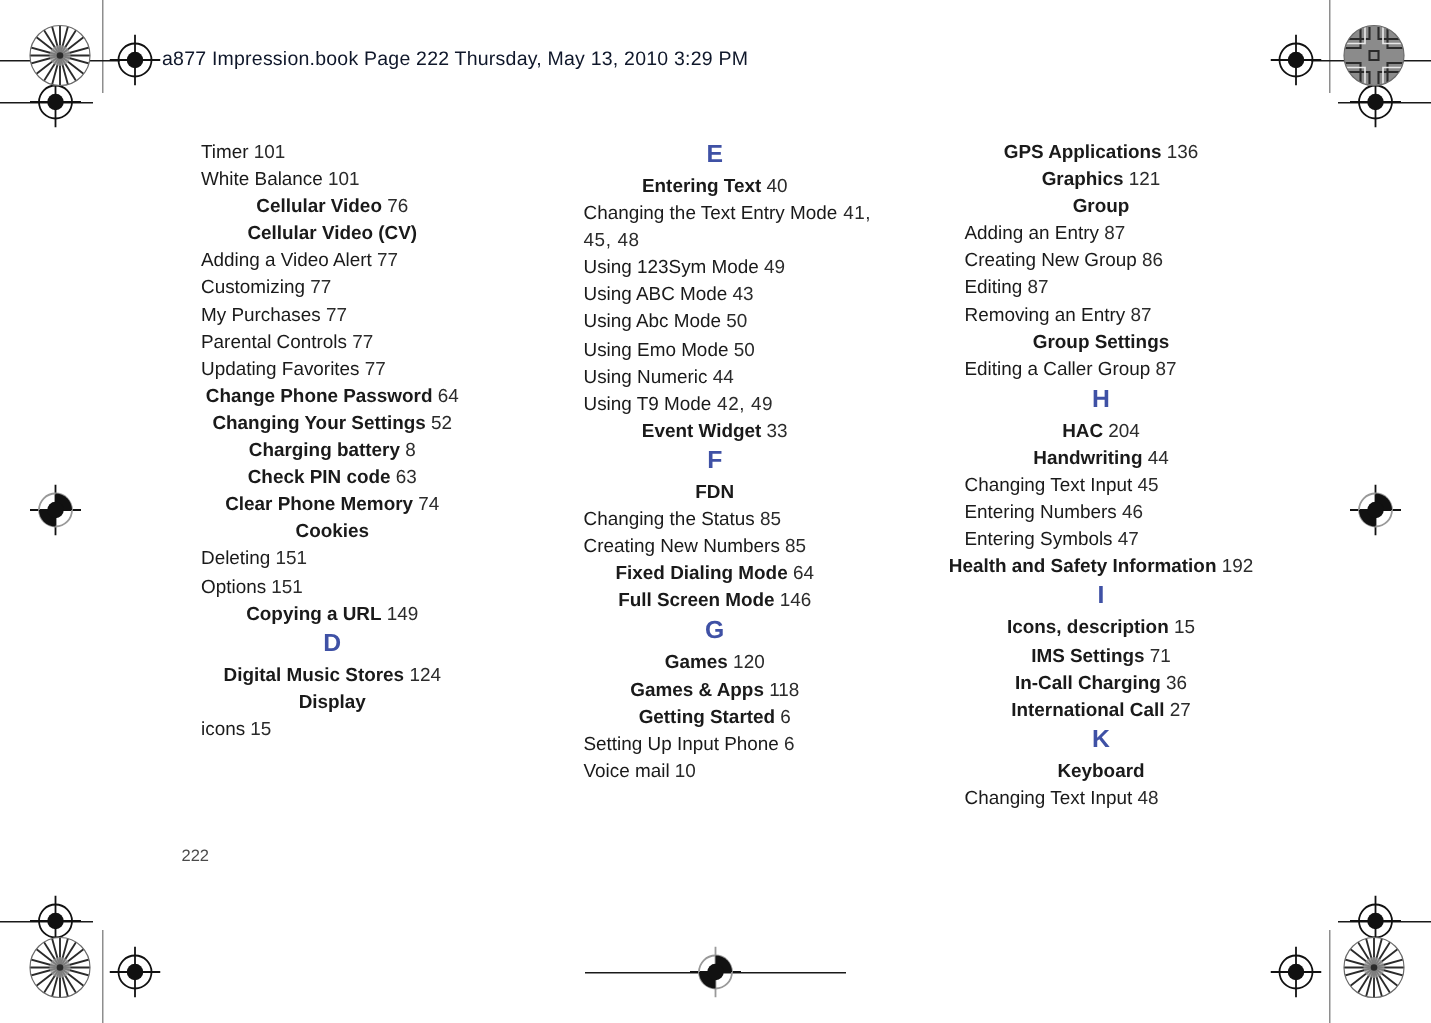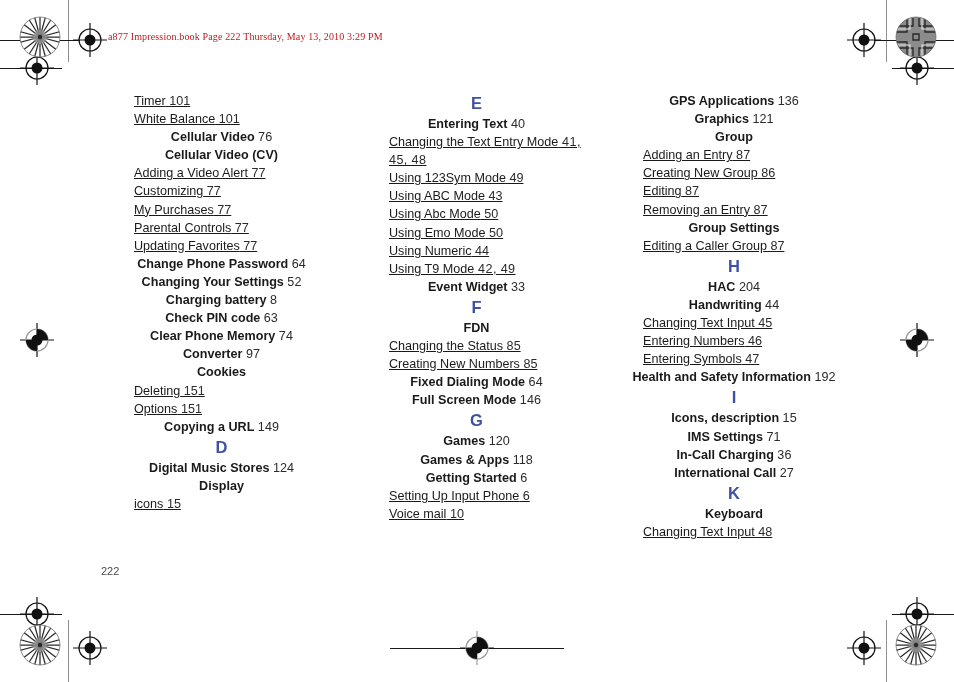--- a/index.html
+++ b/index.html
@@ -41,23 +41,23 @@
     border-radius: 50%;
     overflow: hidden;
   }
   .target svg { display: block; }
 
   
   .slug {
     position: absolute;
     left: 108px;
     top: 31px;
-    font-family: Liberation Serif, serif;
-    font-size: 10px;
-    color: #b91c1c;
+    font-family: Liberation Sans, sans-serif;
+    font-size: 13px;
+    color: #0f172a;
     white-space: nowrap;
     letter-spacing: 0.15px;
   }
 
   
   .index-area {
     position: absolute;
     left: 0;
     top: 92px;
     width: 954px;
@@ -88,42 +88,41 @@
     white-space: nowrap;
   }
   .entry.lvl0 {
     font-weight: bold;
     padding-left: 0;
     text-align: center;
   }
   .entry.lvl1 {
     font-weight: normal;
     padding-left: 20px;
-    text-decoration: underline;
   }
   .entry.lvl1.wrap {
     white-space: normal;
     padding-left: 20px;
     text-indent: 0;
   }
   .entry .pg {
     font-weight: normal;
     color: #2b2b2b;
   }
   .entry .pg-mono {
     font-weight: normal;
     color: #2b2b2b;
     font-family: "Liberation Sans", sans-serif;
     letter-spacing: 0.4px;
   }
 
   
   .folio {
     position: absolute;
-    left: 101px;
+    left: 121px;
     top: 565px;
     font-size: 11px;
     color: #4a4a4a;
     font-family: "Liberation Sans", sans-serif;
   }
 </style>
 </head>
 <body>
 
 <div id="page">
@@ -404,21 +403,20 @@
         <div class="entry lvl1"><span>Adding a Video Alert</span><span class="pg"> 77</span></div>
         <div class="entry lvl1"><span>Customizing</span><span class="pg"> 77</span></div>
         <div class="entry lvl1"><span>My Purchases</span><span class="pg"> 77</span></div>
         <div class="entry lvl1"><span>Parental Controls</span><span class="pg"> 77</span></div>
         <div class="entry lvl1"><span>Updating Favorites</span><span class="pg"> 77</span></div>
         <div class="entry lvl0"><span>Change Phone Password</span><span class="pg"> 64</span></div>
         <div class="entry lvl0"><span>Changing Your Settings</span><span class="pg"> 52</span></div>
         <div class="entry lvl0"><span>Charging battery</span><span class="pg"> 8</span></div>
         <div class="entry lvl0"><span>Check PIN code</span><span class="pg"> 63</span></div>
         <div class="entry lvl0"><span>Clear Phone Memory</span><span class="pg"> 74</span></div>
-        <div class="entry lvl0"><span>Converter</span><span class="pg"> 97</span></div>
         <div class="entry lvl0"><span>Cookies</span></div>
         <div class="entry lvl1"><span>Deleting</span><span class="pg"> 151</span></div>
         <div class="entry lvl1"><span>Options</span><span class="pg"> 151</span></div>
         <div class="entry lvl0"><span>Copying a URL</span><span class="pg"> 149</span></div>
         <div class="letter-head">D</div>
         <div class="entry lvl0"><span>Digital Music Stores</span><span class="pg"> 124</span></div>
         <div class="entry lvl0"><span>Display</span></div>
         <div class="entry lvl1"><span>icons</span><span class="pg"> 15</span></div>
       </div>
     <div class="column" id="col-1">

